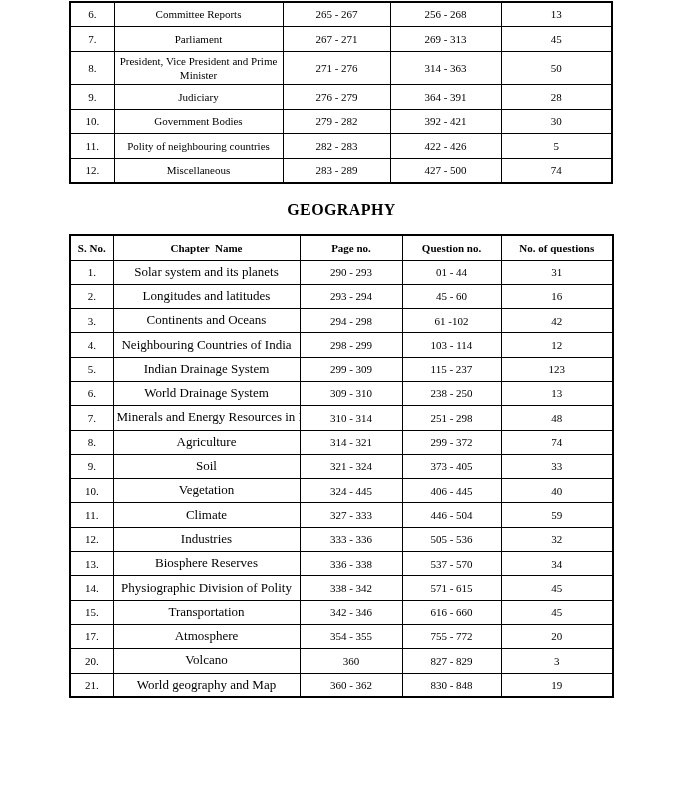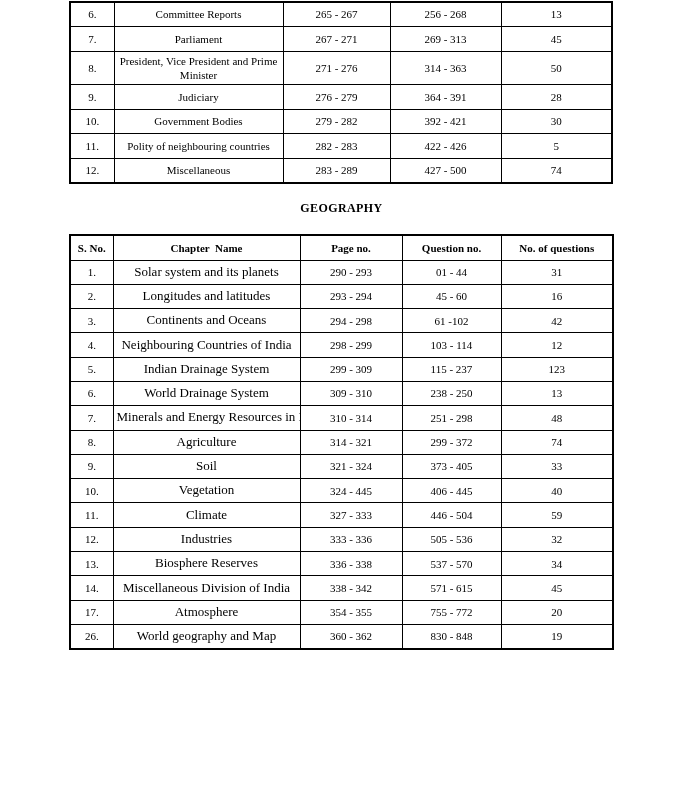--- a/index.html
+++ b/index.html
@@ -25,21 +25,21 @@
     overflow:hidden;
   }
   table.doc th { font-weight:bold; white-space:pre-wrap;margin-top:46px; }
 
   #tbl-top { left:69px; top:1px; width:542px; }
   #tbl-top tr { height:24.5px; }
 
   .section-heading {
     position:absolute; top:201px; left:0; width:683px;
     text-align:center;
-    font-size:12px; font-weight:bold; letter-spacing:0.4px;
+    font-size:16px; font-weight:bold; letter-spacing:0.4px;
   }
 
   #tbl-geo { left:69px; top:234px; width:543px; }
   #tbl-geo thead tr { height:25px; }
   #tbl-geo tbody tr { height:24.3px; }
   #tbl-geo td.chapter { white-space:nowrap; font-size:13px; }
 </style>
 </head>
 <body>
 
@@ -234,41 +234,55 @@
         <tr>
           <td>13.</td>
           <td class="chapter">Biosphere Reserves</td>
           <td>336 - 338</td>
           <td>537 - 570</td>
           <td>34</td>
         </tr>
 
         <tr>
           <td>14.</td>
-          <td class="chapter">Miscellaneous Division of India</td>
+          <td class="chapter">Physiographic Division of Polity</td>
           <td>338 - 342</td>
           <td>571 - 615</td>
           <td>45</td>
         </tr>
 
+        <tr>
+          <td>15.</td>
+          <td class="chapter">Transportation</td>
+          <td>342 - 346</td>
+          <td>616 - 660</td>
+          <td>45</td>
+        </tr>
 
 
         <tr>
           <td>17.</td>
           <td class="chapter">Atmosphere</td>
           <td>354 - 355</td>
           <td>755 - 772</td>
           <td>20</td>
         </tr>
 
 
 
-
-        <tr>
-          <td>26.</td>
+        <tr>
+          <td>20.</td>
+          <td class="chapter">Volcano</td>
+          <td>360</td>
+          <td>827 - 829</td>
+          <td>3</td>
+        </tr>
+
+        <tr>
+          <td>21.</td>
           <td class="chapter">World geography and Map</td>
           <td>360 - 362</td>
           <td>830 - 848</td>
           <td>19</td>
         </tr>
 
 
     </tbody>
   </table>
 

